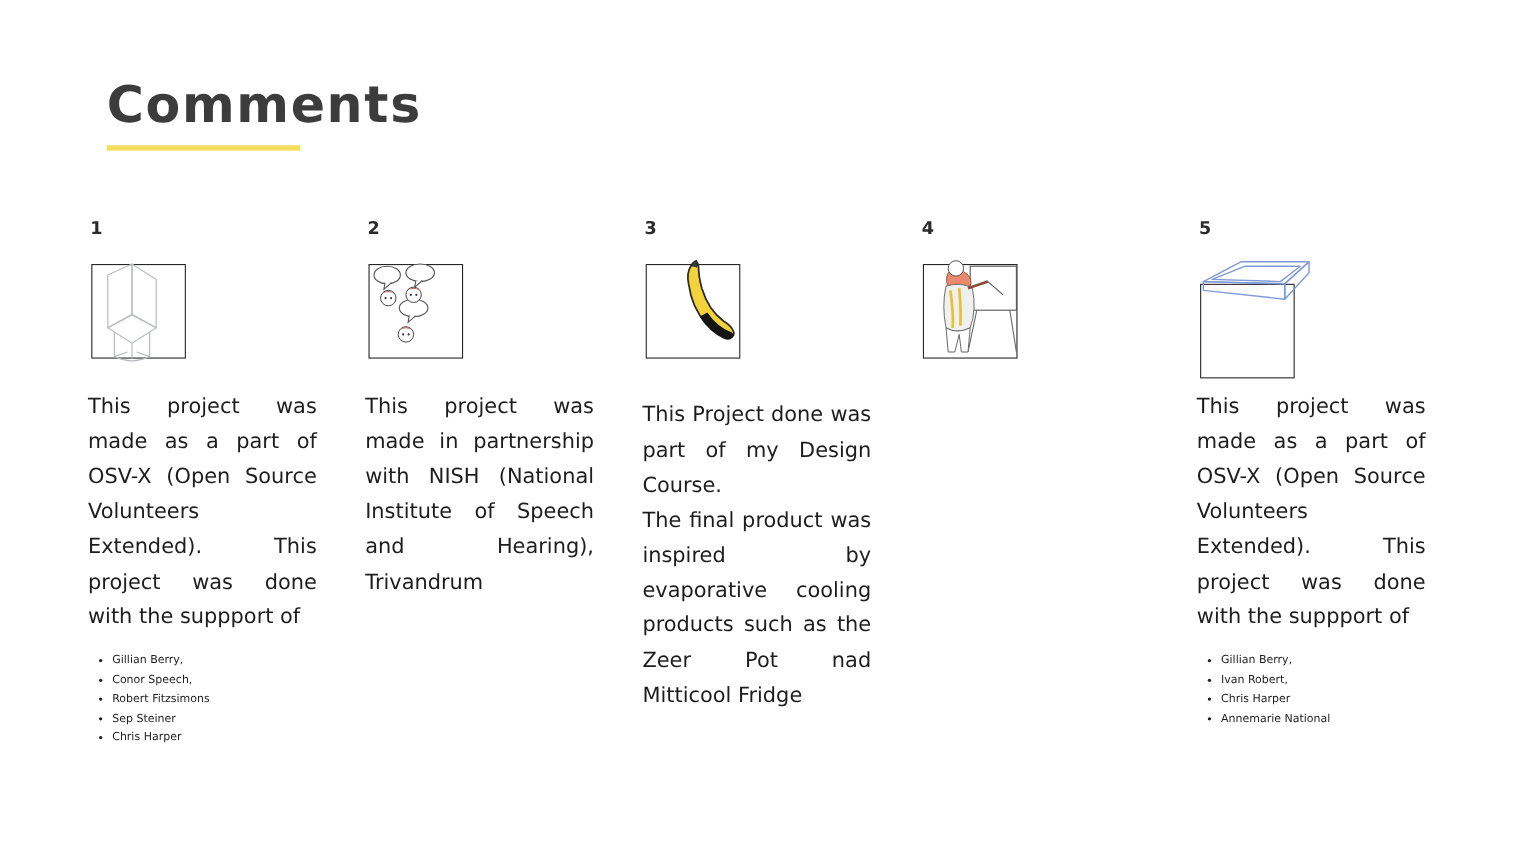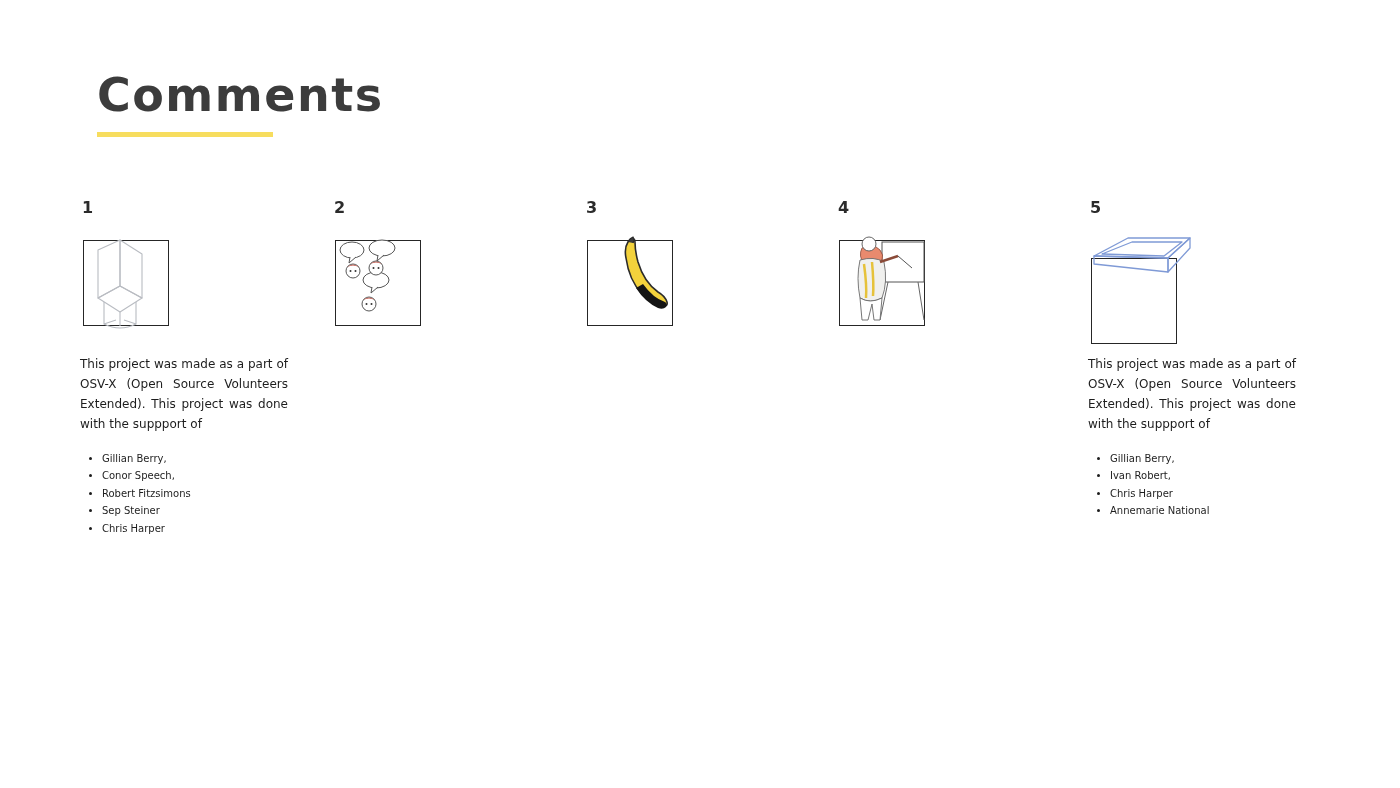--- a/index.html
+++ b/index.html
@@ -86,21 +86,21 @@
     width: 130px;
     height: 112px;
     pointer-events: none;
   }
   .col-3 .thumb-frame { left: 3px; }
   .col-5 .thumb-frame { left: 3px; top: 30px; }
 
   
   .body-text {
     font-family: "DejaVu Sans", sans-serif;
-    font-size: 12px;
+    font-size: 19px;
     line-height: 1.68;
     color: #1d1d1d;
     text-align: justify;
     text-justify: inter-word;
     margin: 0;
     white-space: pre-line;
   }
   .col-2 .body-text, .col-3 .body-text, .col-4 .body-text { }
 
   .name-list {
@@ -184,31 +184,38 @@
         <g fill="#333">
           <circle cx="18.5" cy="43" r="1"></circle>
             <circle cx="23.5" cy="43" r="1"></circle>
           <circle cx="41.5" cy="40" r="1"></circle>
             <circle cx="46.5" cy="40" r="1"></circle>
           <circle cx="34.5" cy="76" r="1"></circle>
             <circle cx="39.5" cy="76" r="1"></circle>
         </g>
       </svg>
     </div>
+    <div class="text-block">
+      <p class="body-text">This project was made in partnership with NISH (National Institute of Speech and Hearing), Trivandrum</p>
+    </div>
   </div>
 
   <div class="column col-3">
     <div class="col-num">3</div>
     <div class="thumb-wrap">
       <div class="thumb-frame"></div>
       <svg class="thumb-art" viewBox="0 0 130 112">
         <path d="M44 14 q-4 6 -2 16 q3 22 16 36 q10 11 22 12 q4 0 3 -4 q-2 -6 -9 -10 q-14 -10 -20 -30 q-3 -11 -3 -20 q0 -4 -4 -3 q-2 1 -3 3z" fill="#f3d23c" stroke="#2b2b2b" stroke-width="1.6" stroke-linejoin="round"></path>
         <path d="M52 60 q9 14 22 20 q5 2 8 -1 q2 -3 -1 -5 q-12 -4 -22 -18 z" fill="#141414"></path>
         <path d="M44 14 q2 -4 5 -5 q2 3 0 6" fill="#3a3a3a" stroke="#2b2b2b" stroke-width="1.2"></path>
       </svg>
+    </div>
+    <div class="text-block">
+      <p class="body-text">This Project done was part of my Design Course.
+The final product was inspired by evaporative cooling products such as the Zeer Pot nad Mitticool Fridge</p>
     </div>
   </div>
 
   <div class="column col-4">
     <div class="col-num">4</div>
     <div class="thumb-wrap">
       <div class="thumb-frame"></div>
       <svg class="thumb-art" viewBox="0 0 130 112">
         <rect x="46" y="14" width="42" height="40" fill="#fff" stroke="#555" stroke-width="1"></rect>
         <path d="M52 54 L44 92 M82 54 L88 92" stroke="#666" stroke-width="1" fill="none"></path>

